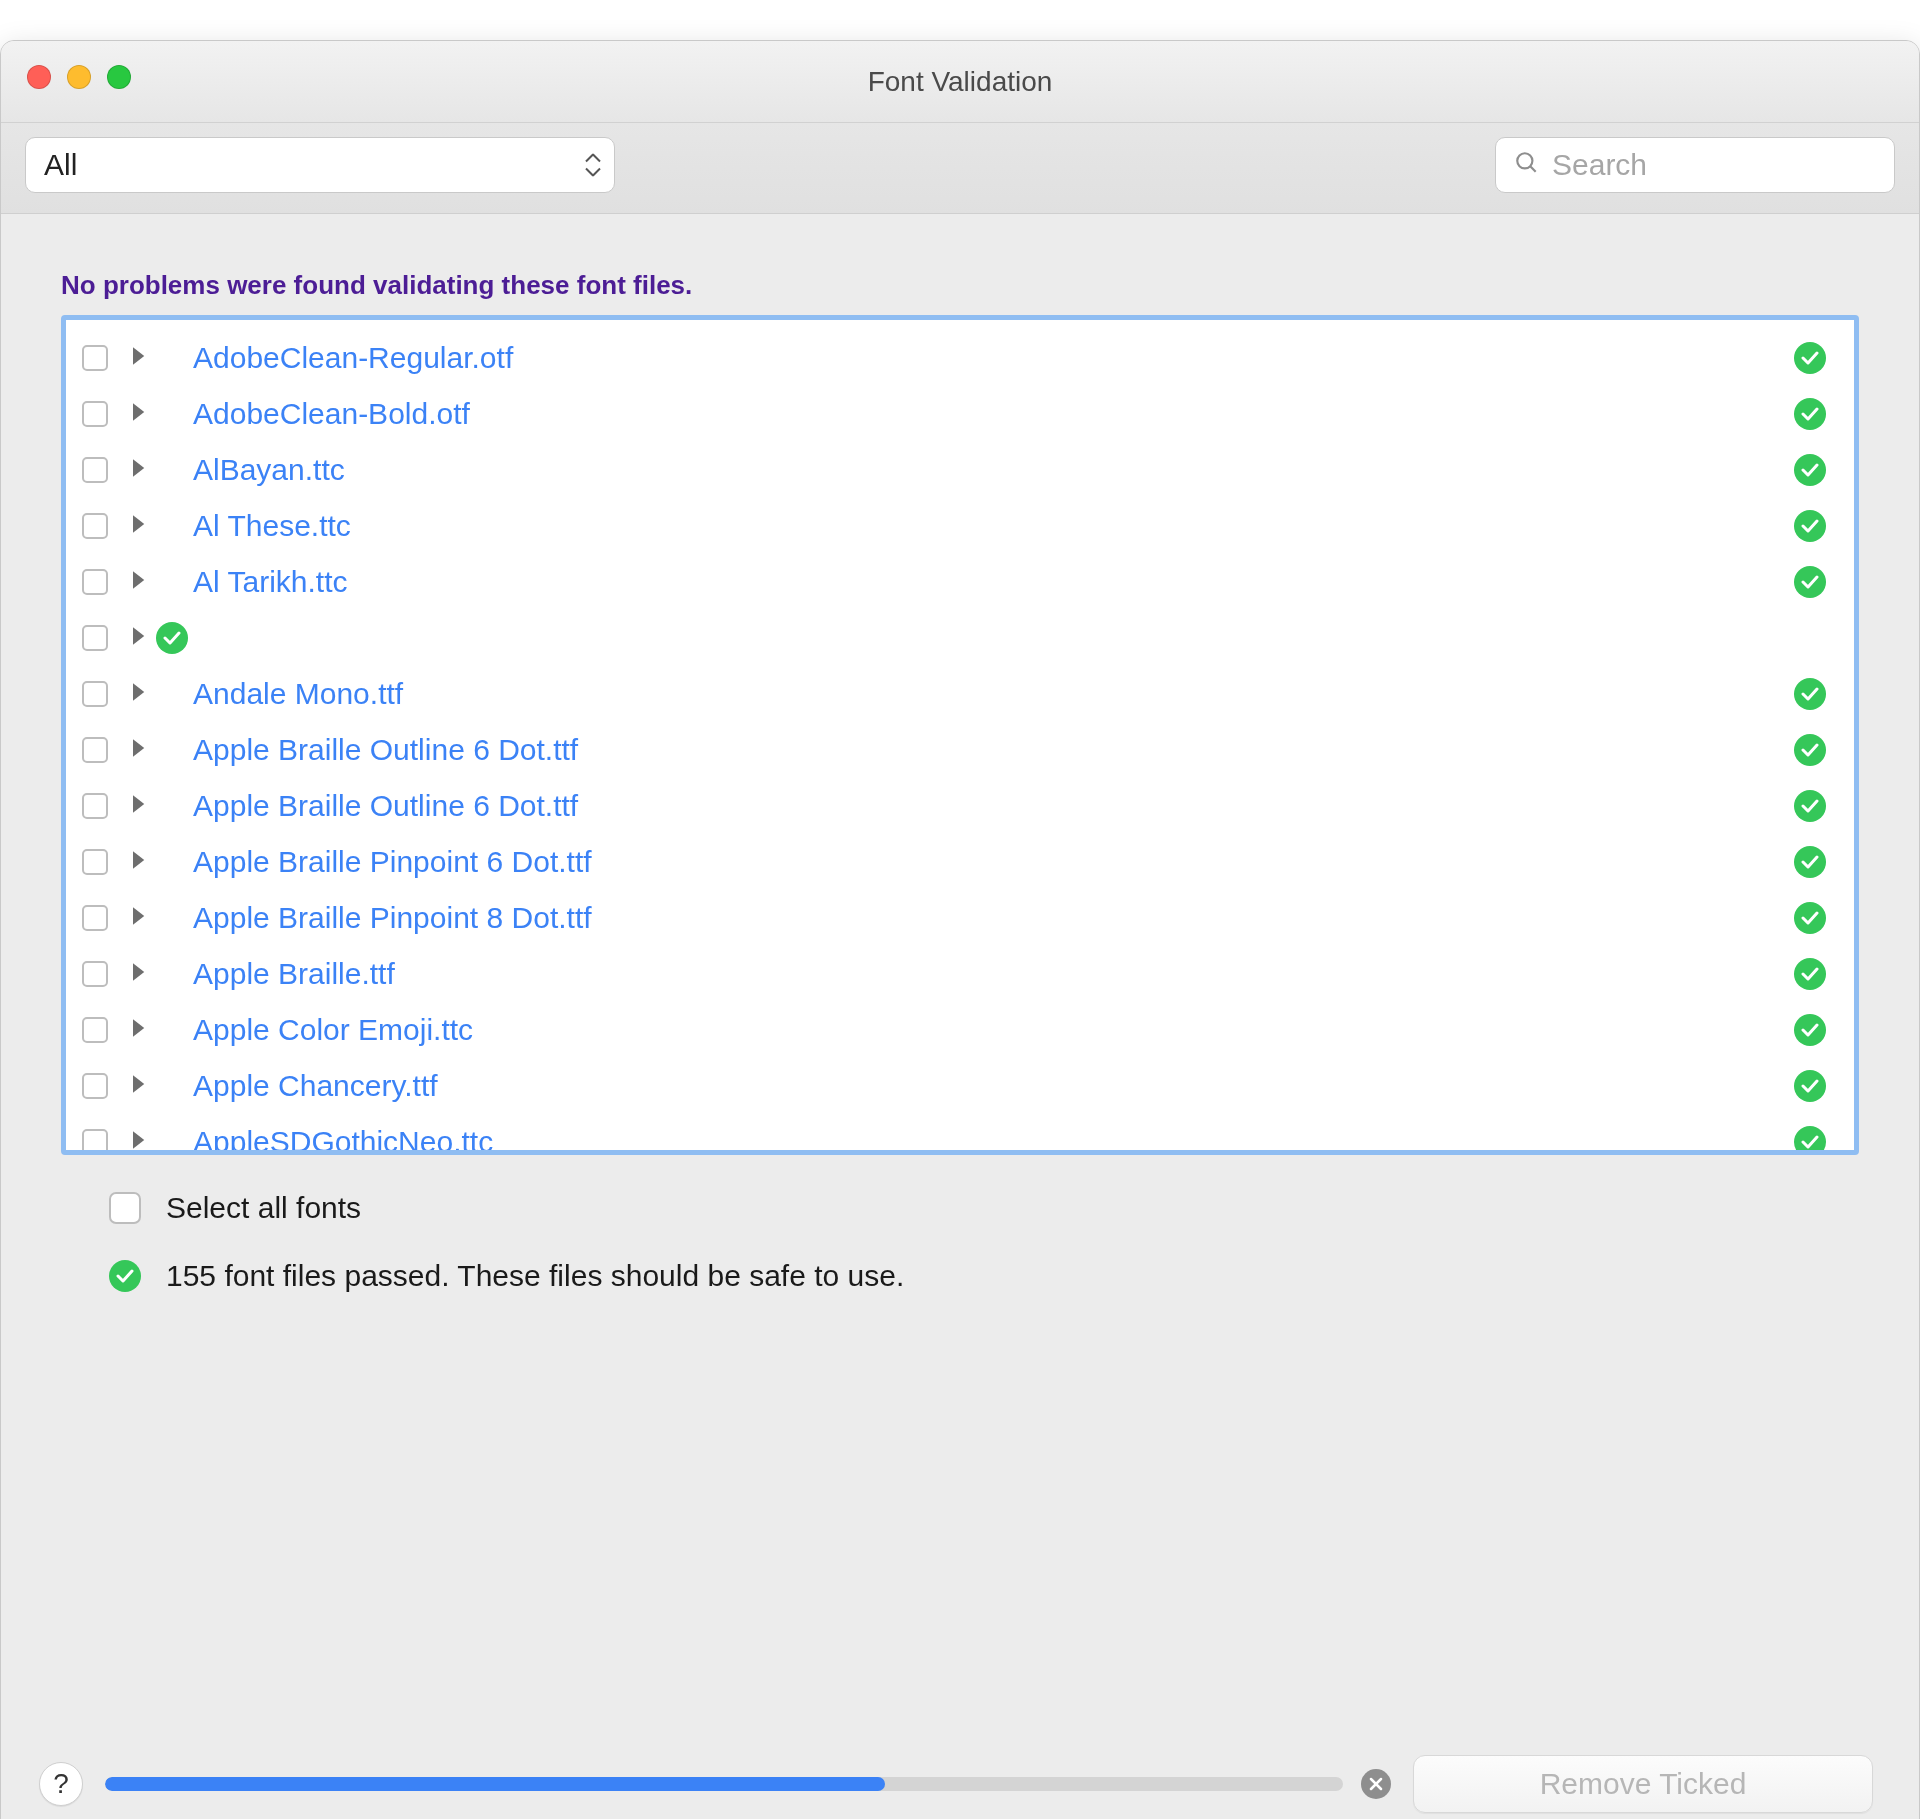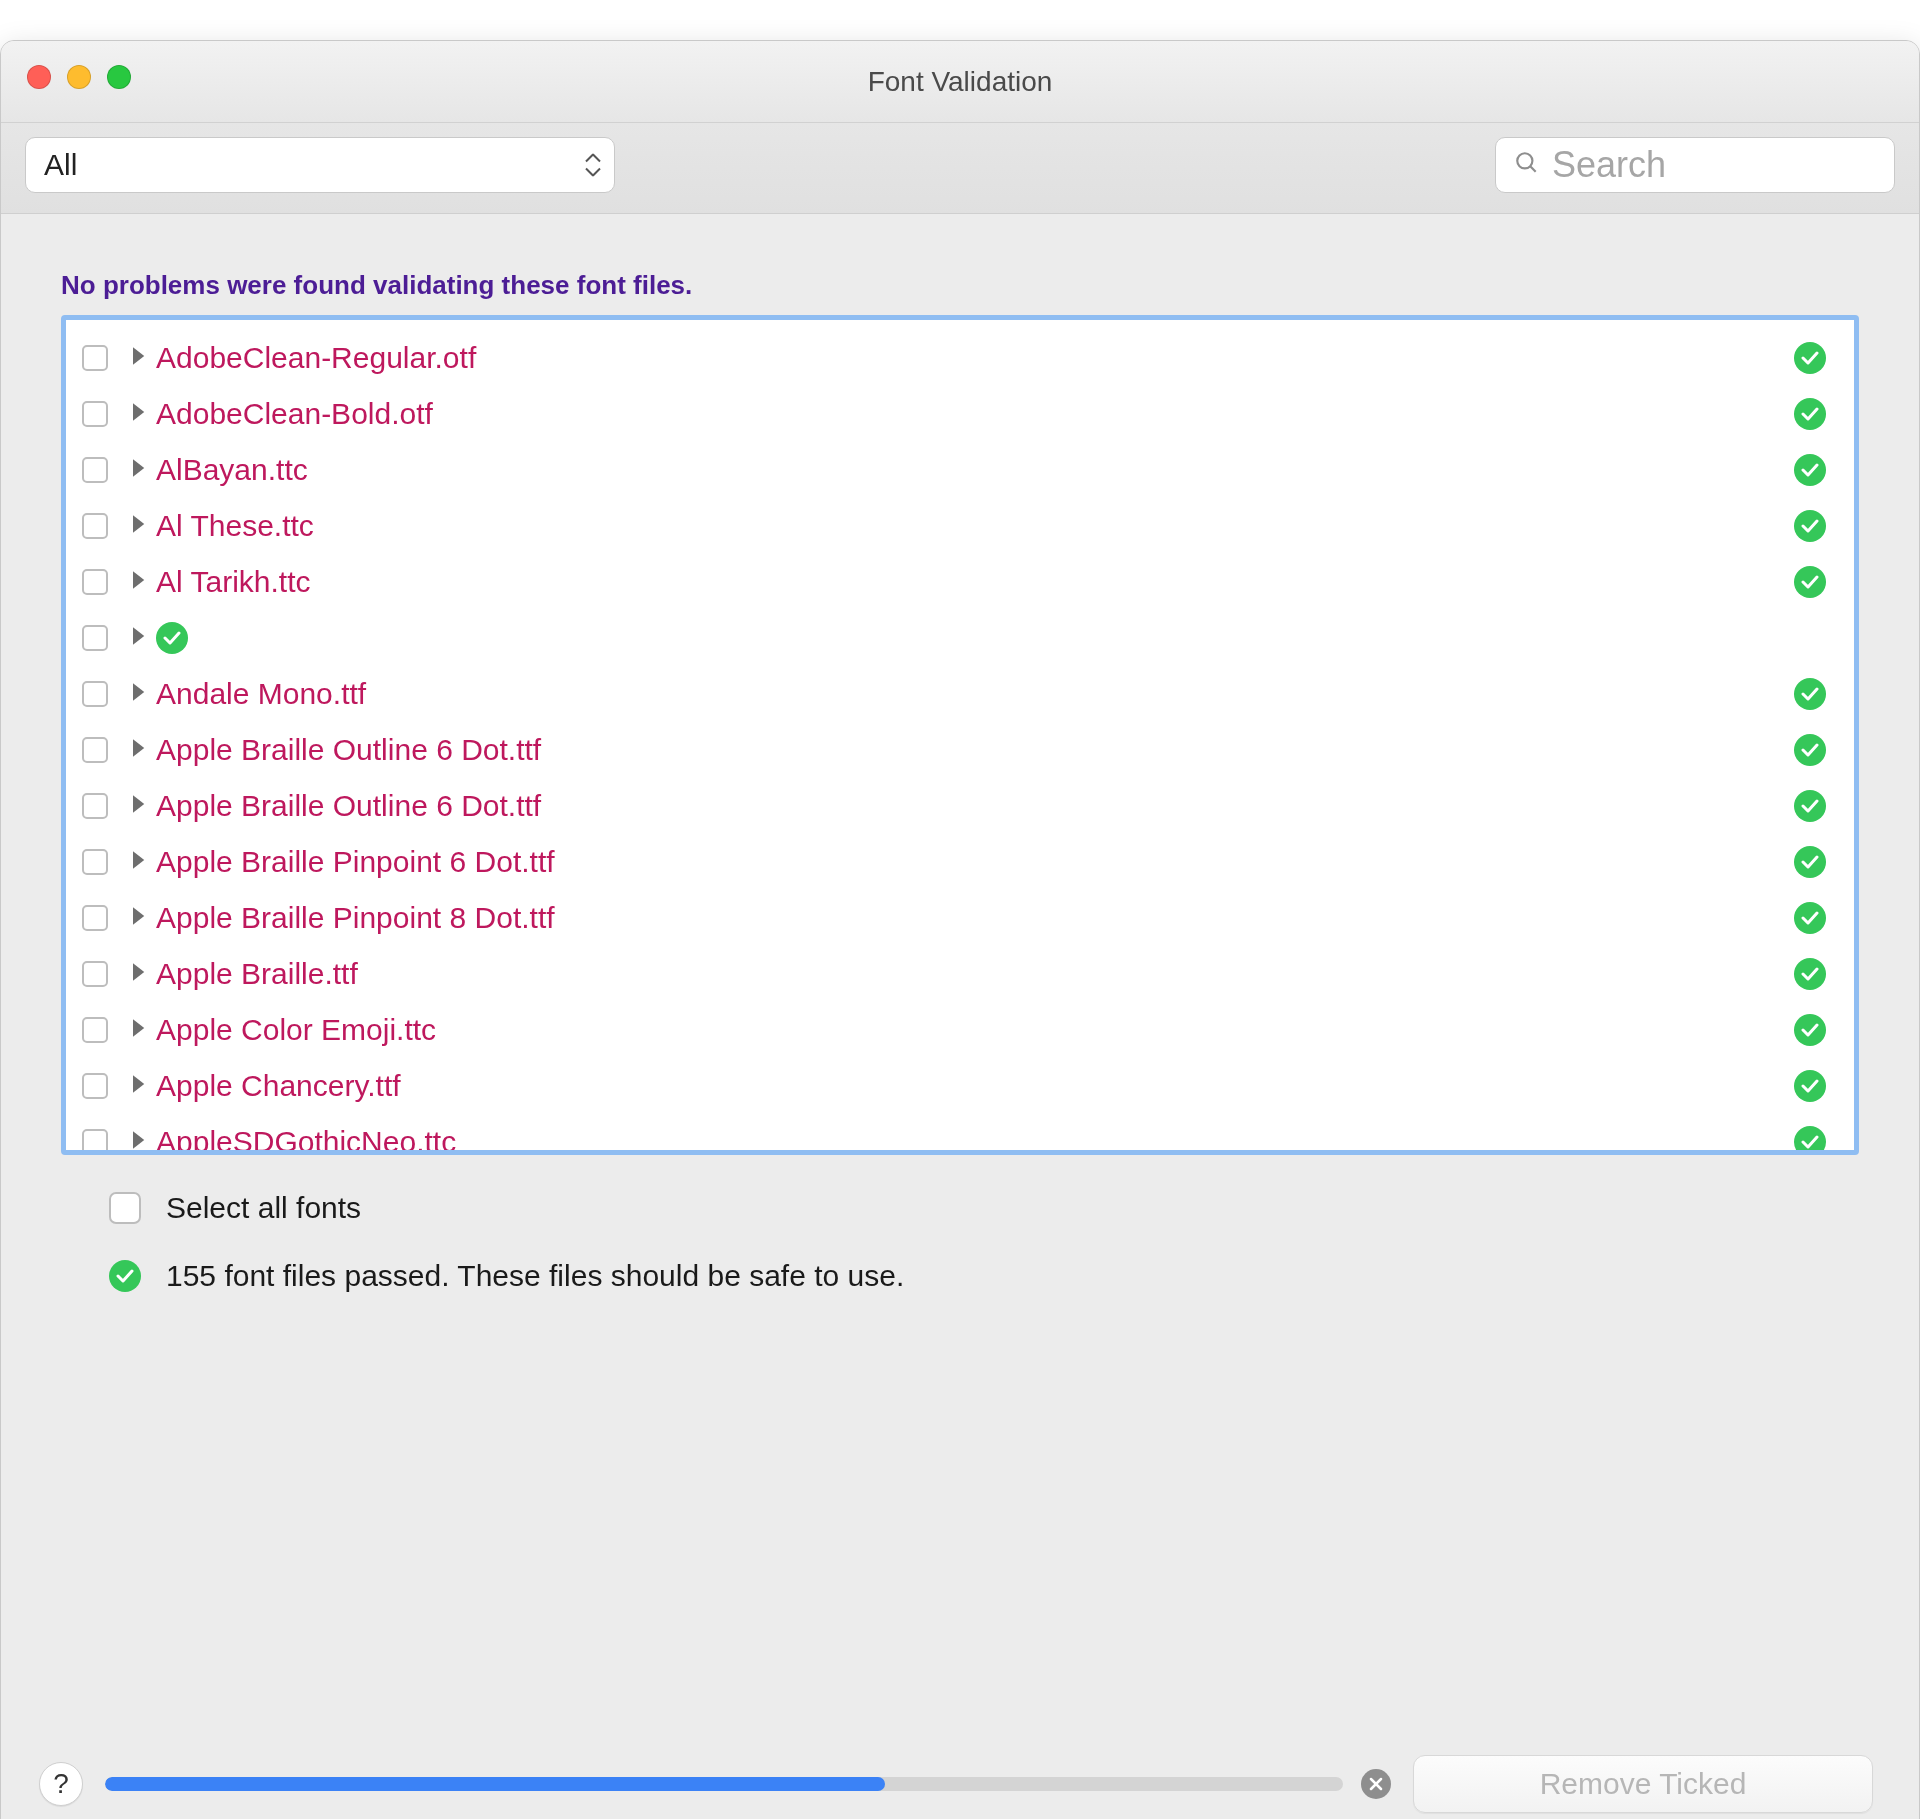--- a/index.html
+++ b/index.html
@@ -76,21 +76,21 @@
       height: 56px;
       display: flex; align-items: center;
       gap: 12px;
       padding: 0 18px;
       background: #fff;
       border: 1px solid #c9c9c9;
       border-radius: 10px;
     }
     .search input {
       border: none; outline: none;
-      font-size: 36px; color: #701a75;
+      font-size: 30px; color: #701a75;
       width: 100%;
       background: transparent;
     }
     .search input::placeholder { color: #a6a6a6; }
     .search svg { width: 26px; height: 26px; fill: none; stroke: #8e8e8e; stroke-width: 2; }
 
     .content {
       padding: 56px 60px 40px 60px;
     }
     .heading {
@@ -120,22 +120,23 @@
       margin-right: 22px;
       flex: 0 0 auto;
     }
     .row .disclosure {
       margin-right: 10px;
       flex: 0 0 auto;
     }
     .row .disclosure svg { width: 16px; height: 20px; fill: #6e6e6e; }
     .row .name {
       font-size: 30px;
-      color: #be185d;
+      color: #3b82f6;
       flex: 1;
+      margin-left: 37px;
     }
     .row .check {
       width: 32px; height: 32px;
       flex: 0 0 auto;
     }
     .check-circle {
       width: 32px; height: 32px; border-radius: 50%;
       background: #35c759;
       display: inline-flex; align-items: center; justify-content: center;
     }

